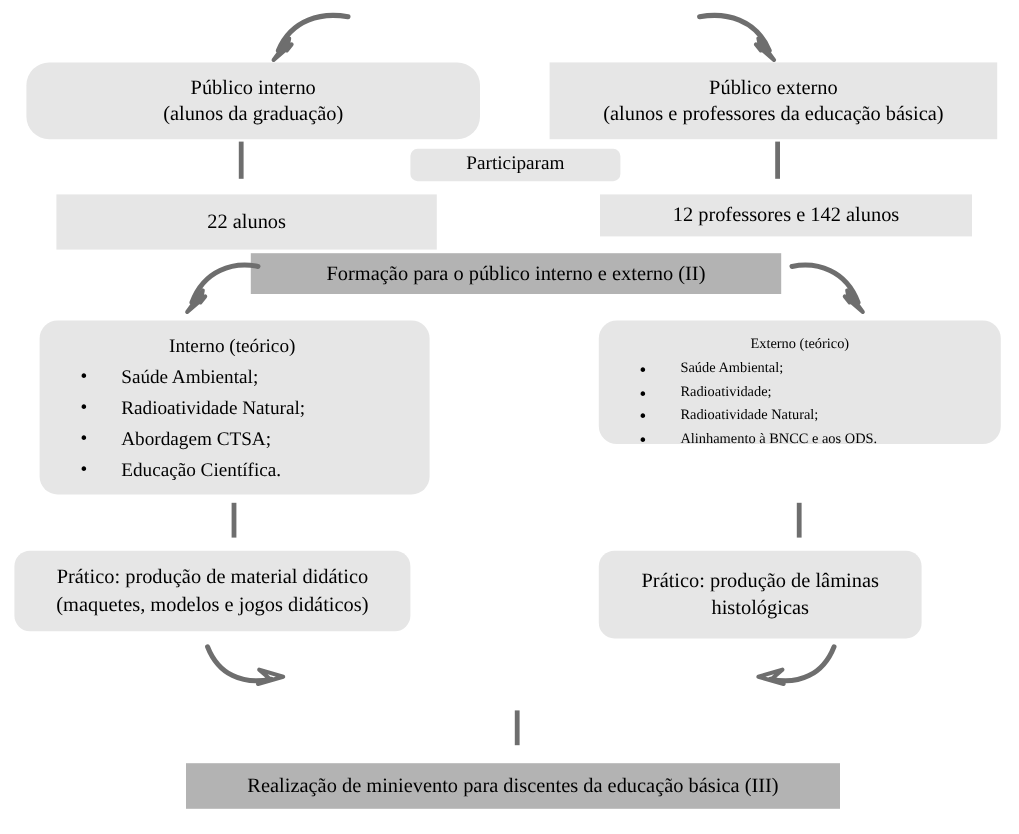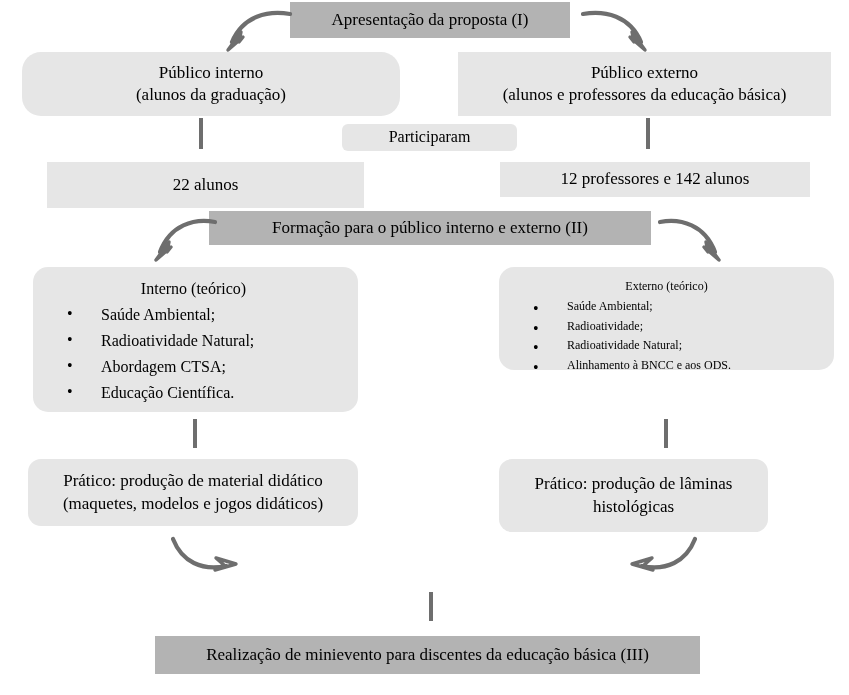--- a/index.html
+++ b/index.html
@@ -82,23 +82,20 @@
   }
   .arrow path, .arrow line, .arrow polygon {
     fill: none;
   }
 </style>
 </head>
 <body>
 
 <div id="canvas">
 
-  <div class="box dark" style="left:290px; top:2px; width:280px; height:36px; font-size:17px;">
-    <span class="line">Apresentação da proposta (I)</span>
-  </div>
 
   <svg class="arrow" style="left:210px; top:4px;" width="85" height="50" viewBox="0 0 85 50">
     <path d="M80 10 C 58 6, 33 12, 22 38" stroke="#6e6e6e" stroke-width="4.2" stroke-linecap="round"></path>
     <polygon points="18,46 33,33 29,38 31,28" fill="#6e6e6e" stroke="#6e6e6e" stroke-width="3.4" stroke-linejoin="round"></polygon>
   </svg>
 
   <svg class="arrow" style="left:578px; top:4px;" width="85" height="50" viewBox="0 0 85 50">
     <path d="M5 10 C 27 6, 52 12, 63 38" stroke="#6e6e6e" stroke-width="4.2" stroke-linecap="round"></path>
     <polygon points="67,46 52,33 56,38 54,28" fill="#6e6e6e" stroke="#6e6e6e" stroke-width="3.4" stroke-linejoin="round"></polygon>
   </svg>
@@ -172,21 +169,21 @@
   <svg class="arrow" style="left:182px; top:419px;" width="26" height="42" viewBox="0 0 26 42">
     <line x1="13" y1="0" x2="13" y2="29" stroke="#6e6e6e" stroke-width="4"></line>
     <polygon points="13,40 3,25 13,30 23,25" fill="#6e6e6e"></polygon>
   </svg>
 
   <svg class="arrow" style="left:653px; top:419px;" width="26" height="42" viewBox="0 0 26 42">
     <line x1="13" y1="0" x2="13" y2="29" stroke="#6e6e6e" stroke-width="4"></line>
     <polygon points="13,40 3,25 13,30 23,25" fill="#6e6e6e"></polygon>
   </svg>
 
-  <div class="box light rounded" style="left:28px; top:459px; width:330px; height:67px; font-size:17px;">
+  <div class="box light rounded" style="left:12px; top:459px; width:330px; height:67px; font-size:17px;">
     <span class="line">Prático: produção de material didático</span>
     <span class="line">(maquetes, modelos e jogos didáticos)</span>
   </div>
 
   <div class="box light rounded" style="left:499px; top:459px; width:269px; height:73px; font-size:17px;">
     <span class="line">Prático: produção de lâminas</span>
     <span class="line">histológicas</span>
   </div>
 
   <svg class="arrow" style="left:168px; top:534px;" width="80" height="48" viewBox="0 0 80 48">

